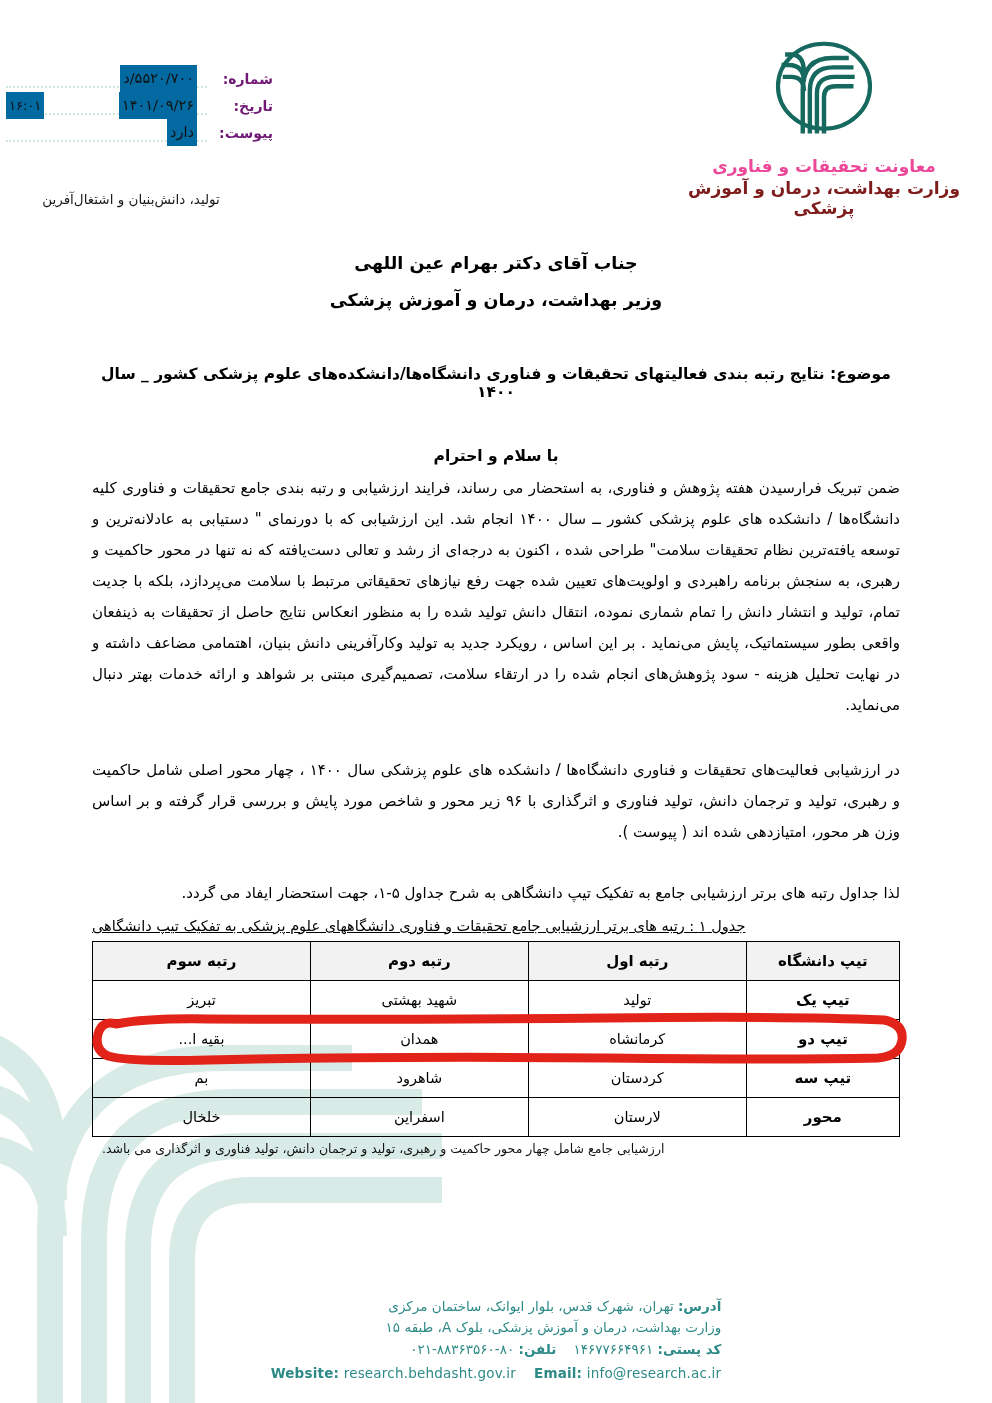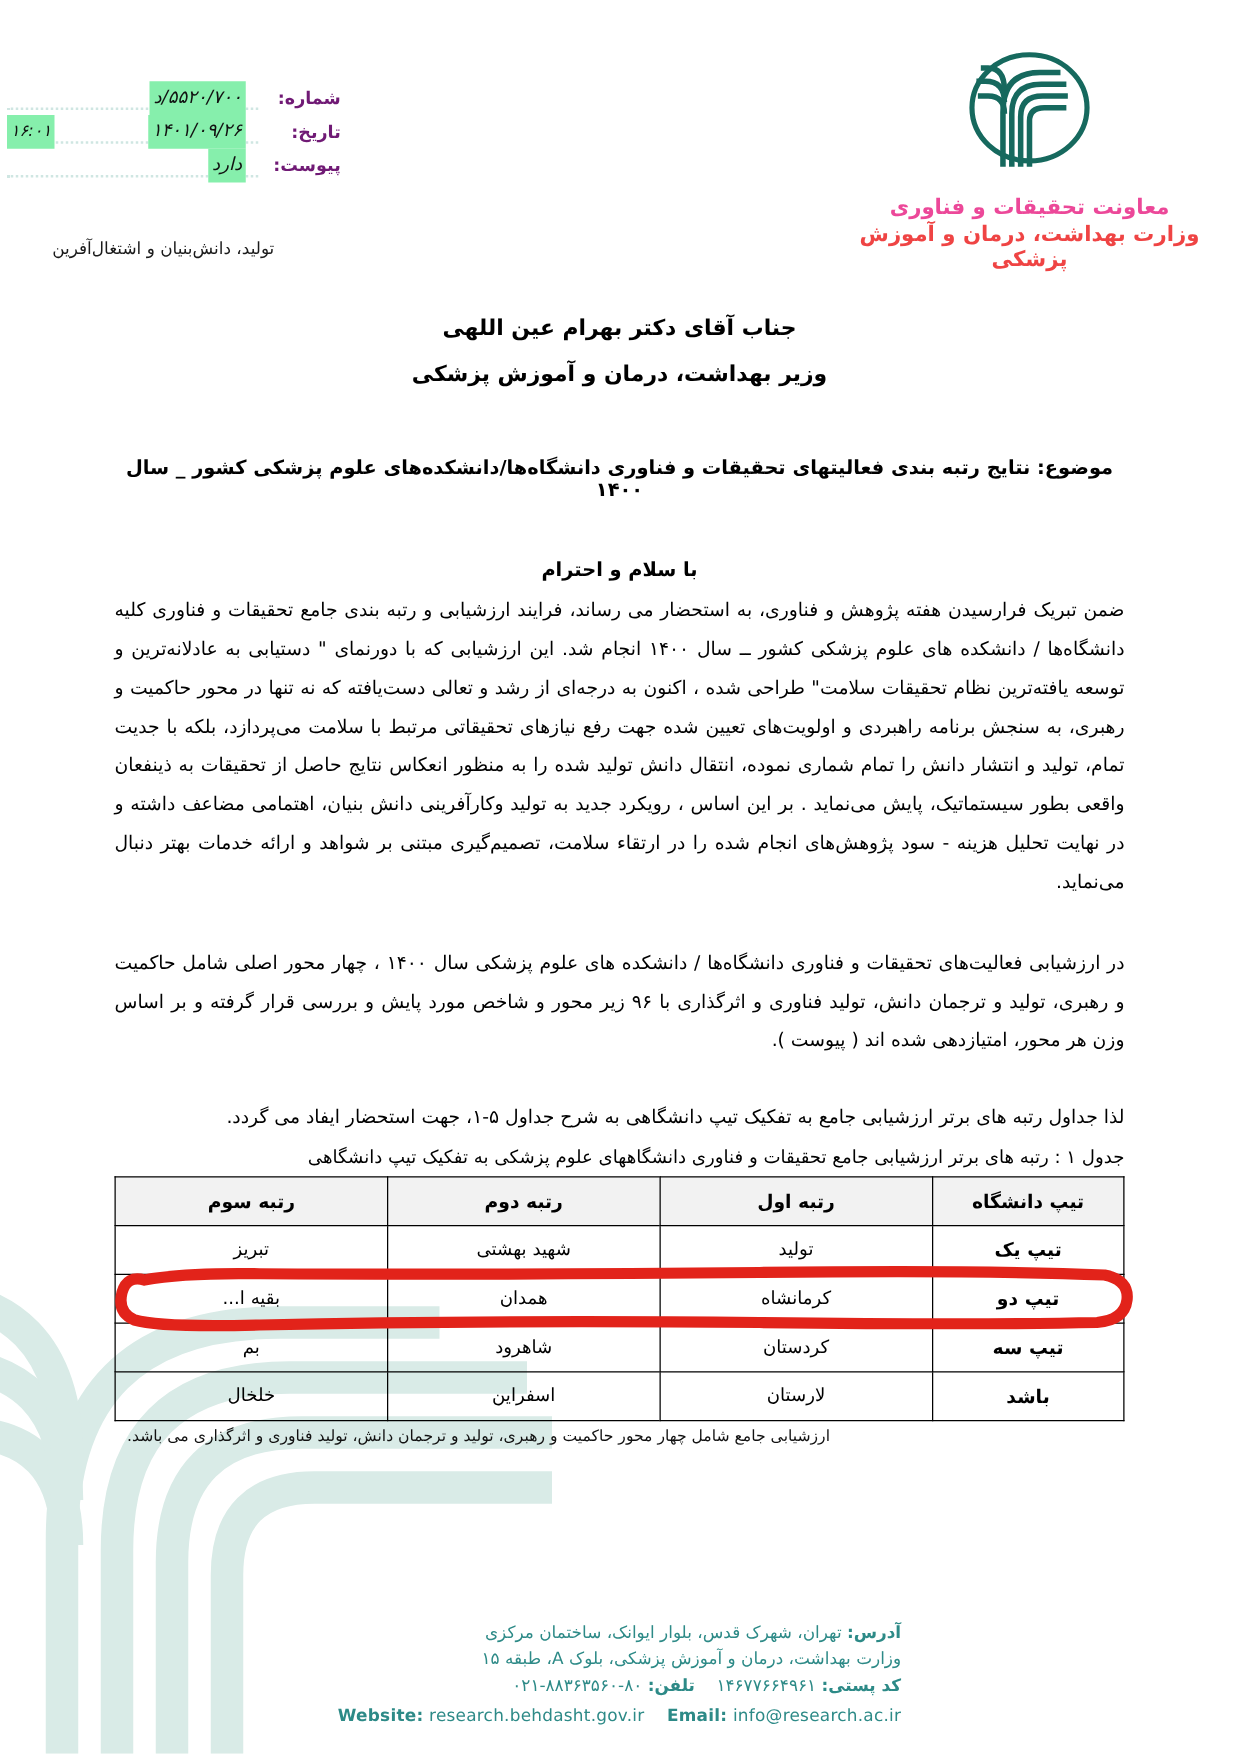--- a/index.html
+++ b/index.html
@@ -55,21 +55,21 @@
     font-size: 17px;
     font-weight: bold;
     color: #ec4899;
     margin-top: 6px;
     letter-spacing: -0.3px;
     direction: rtl;
   }
   .logo-text-2 {
     font-size: 17px;
     font-weight: bold;
-    color: #ef4444;
+    color: #7f1d1d;
     margin-top: 2px;
     letter-spacing: -0.3px;
     direction: rtl;
   }
 
   .ref-block {
     position: absolute;
     top: 66px;
     left: 0;
     width: 285px;
@@ -98,23 +98,22 @@
     height: 1px;
   }
   .ref-value {
     position: absolute;
     right: 88px;
     bottom: 1px;
     color: #111;
     font-size: 14.5px;
     direction: ltr;
     unicode-bidi: plaintext;
-    background: #86efac;
+    background: #0369a1;
     padding: 0 3px;
-    font-style: italic;
   }
   .ref-value.small {
     right: auto;
     left: 6px;
     font-size: 13px;
   }
 
   .slogan {
     position: absolute;
     top: 186px;
@@ -170,22 +169,23 @@
   .table-wrap {
     position: absolute;
     top: 918px;
     right: 92px;
     left: 92px;
     z-index: 2;
     direction: rtl;
   }
   .table-caption {
     font-size: 14.5px;
-    text-align: right;
+    text-align: left;
     margin-bottom: 7px;
+    text-decoration: underline;
   }
   table.rank {
     width: 100%;
     border-collapse: collapse;
     table-layout: fixed;
   }
   table.rank th, table.rank td {
     border: 1.4px solid #000;
     height: 38px;
     text-align: center;
@@ -363,21 +363,21 @@
           <td>همدان</td>
           <td>بقیه ا...</td>
         </tr>
         <tr>
           <td class="typecell">تیپ سه</td>
           <td>کردستان</td>
           <td>شاهرود</td>
           <td>بم</td>
         </tr>
         <tr>
-          <td class="typecell">باشد</td>
+          <td class="typecell">محور</td>
           <td>لارستان</td>
           <td>اسفراین</td>
           <td>خلخال</td>
         </tr>
       </tbody>
     </table>
 
     <div class="table-note">ارزشیابی جامع شامل چهار محور حاکمیت و رهبری، تولید و ترجمان دانش، تولید فناوری و اثرگذاری می باشد.</div>
   </div>
 

